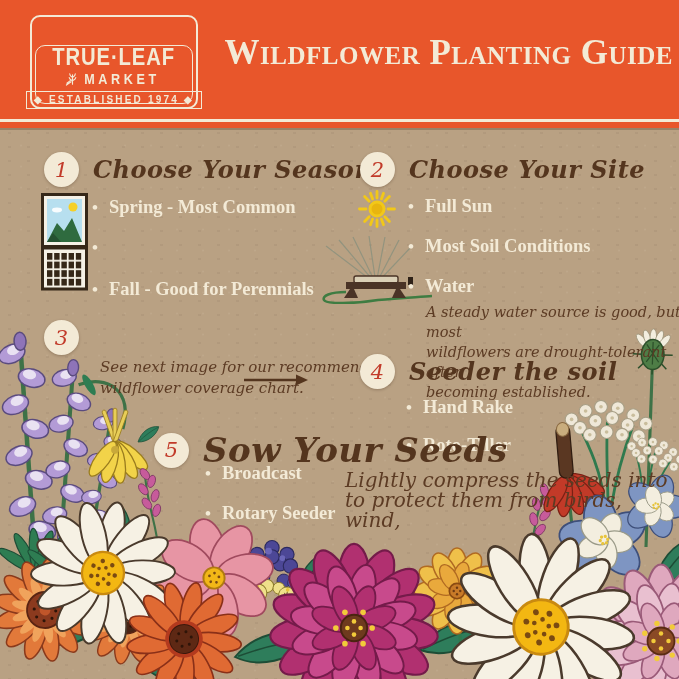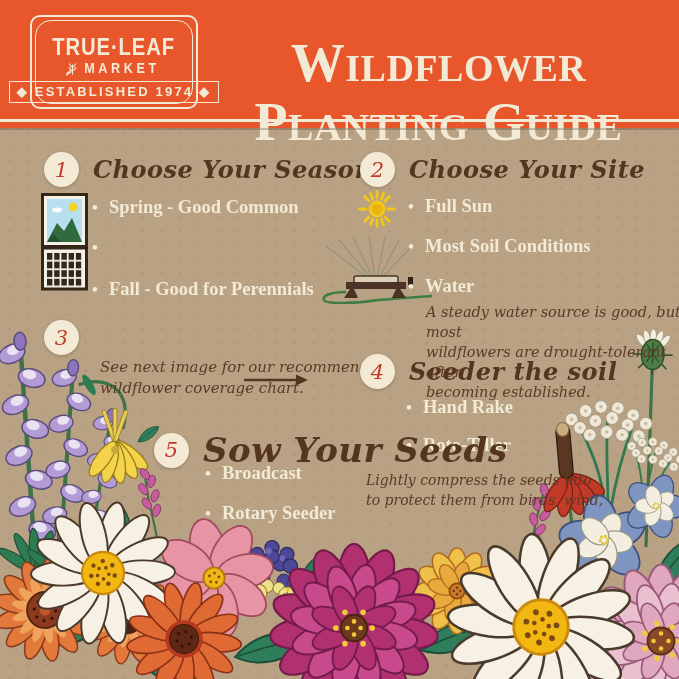--- a/index.html
+++ b/index.html
@@ -12,49 +12,49 @@
   .stage::before{content:"";position:absolute;inset:0;z-index:0;
     background-image:
       radial-gradient(rgba(92,70,50,.08) 1.2px, transparent 1.7px),
       radial-gradient(rgba(255,246,230,.07) 1px, transparent 1.5px);
     background-size:19px 14px,26px 21px;background-position:0 0,8px 9px;}
   
   .header{position:absolute;top:0;left:0;right:0;height:128px;background:var(--orange);z-index:3;}
   .header::after{content:"";position:absolute;left:0;right:0;bottom:6px;height:3px;background:var(--cream);}
   .header-shadow{position:absolute;top:128px;left:0;right:0;height:2px;background:rgba(60,40,20,.25);z-index:3;}
   .logo{position:absolute;left:30px;top:15px;width:164px;height:90px;border:2px solid var(--cream);border-radius:10px;}
-  .logo-inner{position:absolute;inset:3px;border:1px solid var(--cream);border-radius:16px;
-    display:flex;flex-direction:column;align-items:center;justify-content:flex-end;color:var(--cream);}
+  .logo-inner{position:absolute;inset:3px;border:1px solid var(--cream);border-radius:10px;
+    display:flex;flex-direction:column;align-items:center;justify-content:flex-start;color:var(--cream);margin-top:25px;}
   .logo-top{font-family:"Liberation Sans",sans-serif;font-weight:700;font-size:23px;letter-spacing:1px;
     transform:scaleX(.88);white-space:nowrap;line-height:1;}
   .logo-market{display:flex;align-items:center;gap:0;margin-top:2px;}
   .logo-market span{font-family:"Liberation Sans",sans-serif;font-weight:700;font-size:14px;letter-spacing:4px;
     transform:scaleX(.9);white-space:nowrap;line-height:1;}
   .logo-est{margin-top:5px;border:1px solid var(--cream);padding:1px 7px;font-family:"Liberation Sans",sans-serif;
-    font-size:13px;font-weight:700;letter-spacing:2.2px;white-space:nowrap;line-height:1.4;}
-  .title{position:absolute;left:204px;right:6px;top:34px;text-align:center;color:var(--cream);
-    font-family:"Liberation Serif",serif;font-weight:700;font-size:54px;line-height:1.1;
+    font-size:10px;font-weight:700;letter-spacing:2.2px;white-space:nowrap;line-height:1.4;}
+  .title{position:absolute;left:204px;right:6px;top:34px;text-align:right;color:var(--cream);
+    font-family:"Liberation Serif",serif;font-weight:700;font-size:35px;line-height:1.1;
     font-variant:small-caps;letter-spacing:.5px;}
   
   .pos{position:absolute;z-index:2;}
   .step{display:flex;align-items:center;gap:14px;}
   .badge{width:35px;height:35px;border-radius:50%;background:var(--cream);color:var(--red);flex:0 0 auto;
     display:flex;align-items:center;justify-content:center;font-family:"DejaVu Serif",serif;
     font-style:italic;font-size:21px;box-shadow:0 1px 3px rgba(40,20,5,.25);}
   .script{font-family:"DejaVu Serif",serif;font-style:italic;font-weight:600;color:var(--brown);
     font-size:24px;white-space:nowrap;letter-spacing:.5px;}
   #step5 .script{font-size:34px;}
   .blist{list-style:none;margin:0;padding:0;color:var(--cream);font-weight:700;font-size:18.5px;}
   .blist li{display:flex;align-items:baseline;gap:11px;}
   #list1 li{height:41px;} #list2 li{height:40px;} #list4 li{height:38px;} #list5 li{height:40px;}
   .dot{font-size:17px;}
   .note{font-style:italic;color:var(--note);font-family:"DejaVu Serif",serif;}
   #note2{left:426px;top:302px;font-size:14.5px;line-height:20px;width:260px;}
   #note3{left:100px;top:357px;font-size:15px;line-height:21px;}
-  #note4{left:366px;top:470px;font-size:14px;line-height:20px;font-style:italic;}
+  #note4{left:345px;top:470px;font-size:20px;line-height:20px;font-style:italic;}
   #arrow3{left:244px;top:374px;}
   
   #calendar-icon{left:41px;top:193px;}
   #sun-icon{left:357px;top:189px;}
   #sprinkler-icon{left:320px;top:236px;}
   #flowers{position:absolute;inset:0;z-index:1;pointer-events:none;}
 </style>
 </head>
 <body>
 
@@ -850,21 +850,21 @@
     <circle cx="32" cy="14" r="4.5" fill="#F5D028"></circle>
     <ellipse cx="16" cy="17" rx="5" ry="2.4" fill="#FFFFFF" opacity=".9"></ellipse>
     <path d="M6,49 L16,30 L23,38 L31,25 L41,49 Z" fill="#2F6B3F"></path>
     <path d="M6,49 L12,40 L20,49 Z" fill="#255231"></path>
     <rect x="1.5" y="55" width="44" height="41" fill="#F5F1E6" stroke="#352718" stroke-width="3"></rect>
     <rect x="6" y="60" width="35.5" height="33" fill="url(#calgrid)"></rect>
   </svg>
   <ul class="pos blist" id="list1" style="left:92px;top:197px;">
     <li>
         <span class="dot">•</span>
-        <span>Spring - Good Common</span>
+        <span>Spring - Most Common</span>
       </li>
     <li>
         <span class="dot">•</span>
       </li>
     <li>
         <span class="dot">•</span>
         <span>Fall - Good for Perennials</span>
       </li>
   </ul>
 

